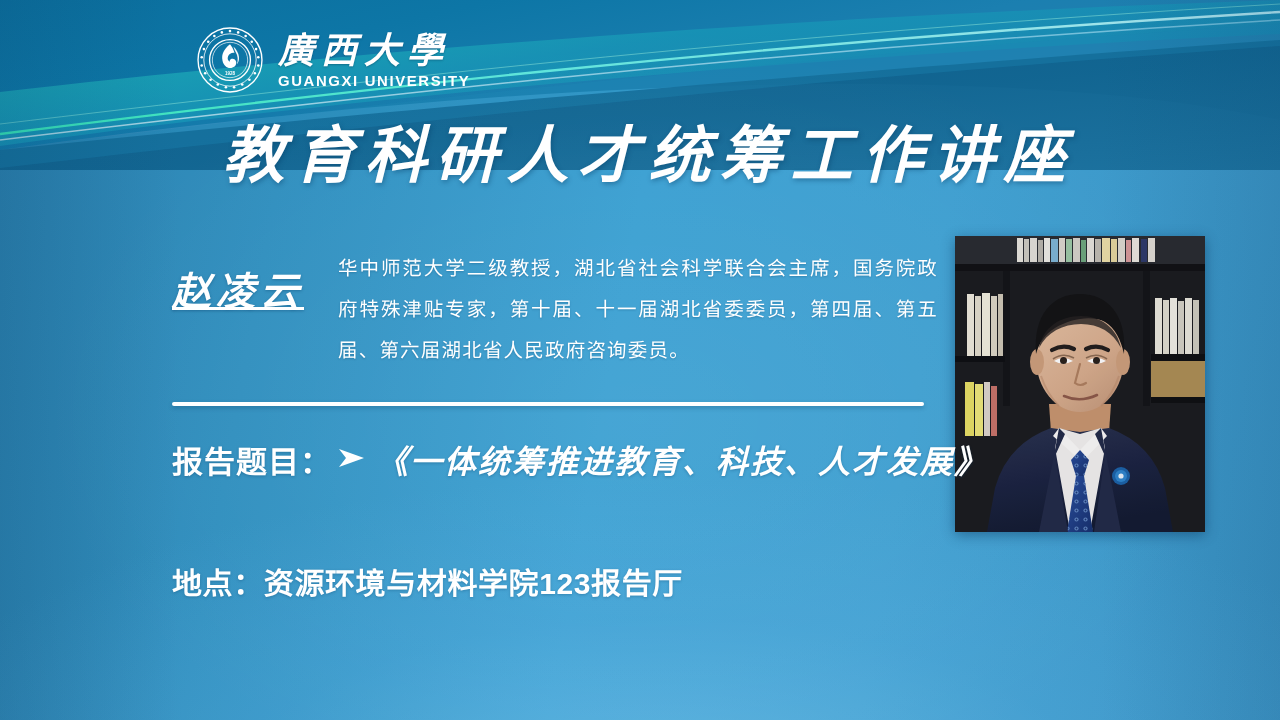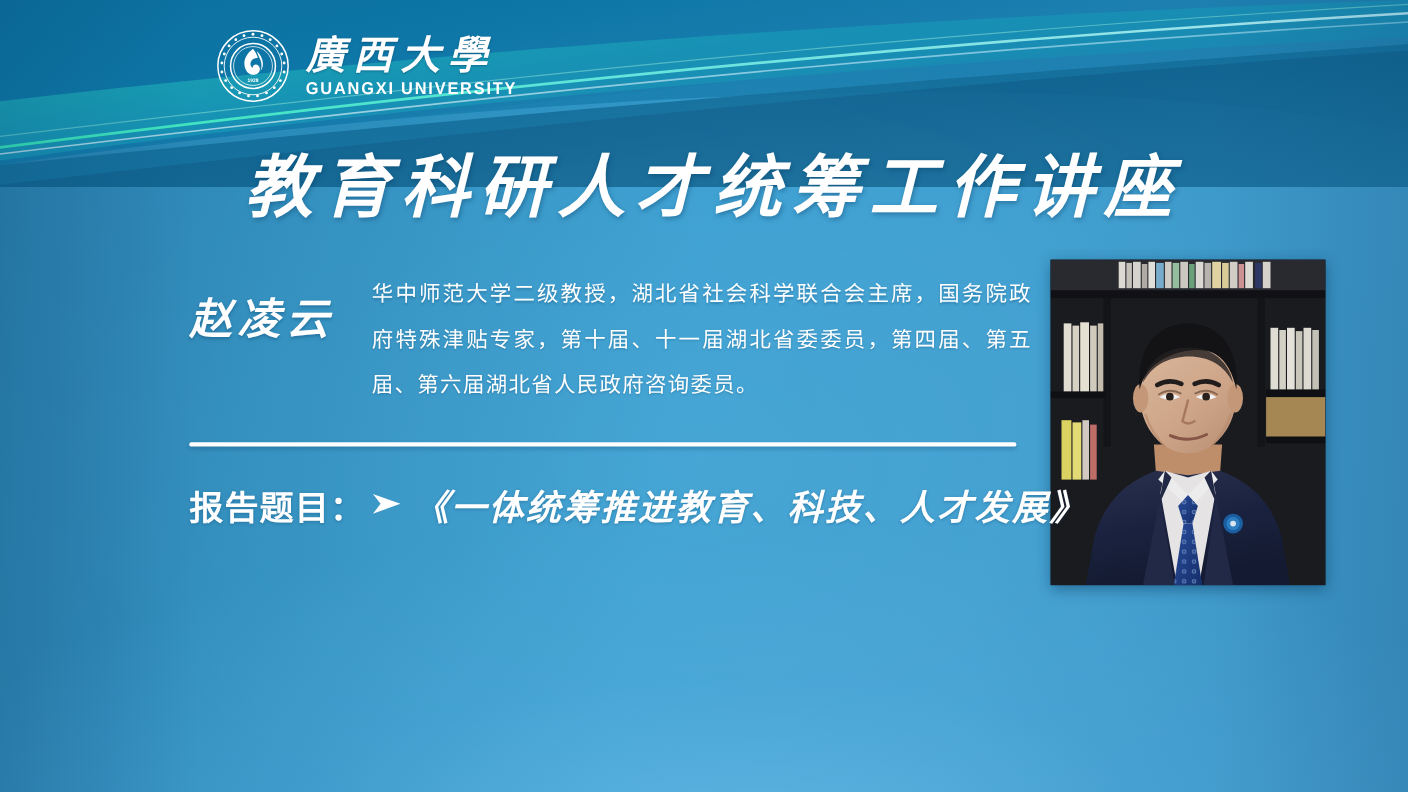--- a/index.html
+++ b/index.html
@@ -94,21 +94,21 @@
     white-space: nowrap;
     transform: scaleX(0.96);
     transform-origin: left center;
   }
 
   
   .main-title {
     position: absolute;
     left: 0;
     right: 0;
-    top: 140px;
+    top: 124px;
     text-align: center;
     font-family: "Liberation Serif", "DejaVu Serif", serif;
     font-size: 62px;
     font-weight: 700;
     font-style: italic;
     letter-spacing: 9px;
     line-height: 1.05;
     color: #ffffff;
     text-shadow: 1px 2px 5px rgba(5,55,95,0.40);
     white-space: nowrap;
@@ -122,20 +122,21 @@
     top: 272px;
     font-family: "Liberation Serif", "DejaVu Serif", serif;
     font-size: 39px;
     font-weight: 700;
     font-style: italic;
     letter-spacing: 5px;
     line-height: 1;
     color: #ffffff;
     text-shadow: 0 1px 3px rgba(5,55,95,0.35);
     white-space: nowrap;
+    text-decoration: underline;
   }
   .speaker-bio {
     position: absolute;
     left: 338px;
     top: 248px;
     width: 600px;
     font-family: "Liberation Serif", "DejaVu Serif", serif;
     font-size: 19.5px;
     line-height: 41px;
     letter-spacing: 1.2px;
@@ -460,14 +461,15 @@
   <div class="topic-line">
     <span class="topic-label">报告题目：</span>
     <span class="topic-arrow">
       <svg width="30" height="24" viewBox="0 0 30 24" xmlns="http://www.w3.org/2000/svg">
         <path d="M2 3 L27 12 L2 21 L9 12 Z" fill="#ffffff"></path>
       </svg>
     </span>
     <span class="topic-text">《一体统筹推进教育、科技、人才发展》</span>
   </div>
 
+  <div class="detail-line" id="detail-venue">地点：资源环境与材料学院123报告厅</div>
 
 </div>
 
 </body></html>

